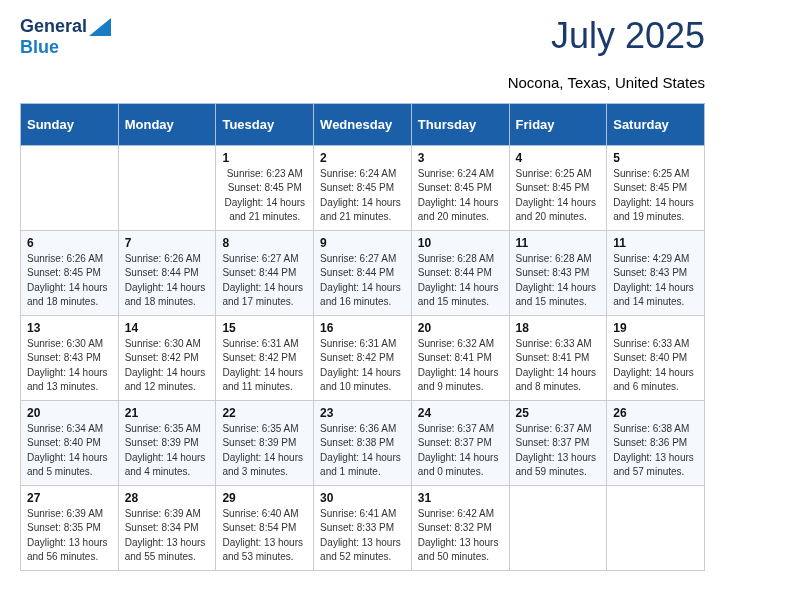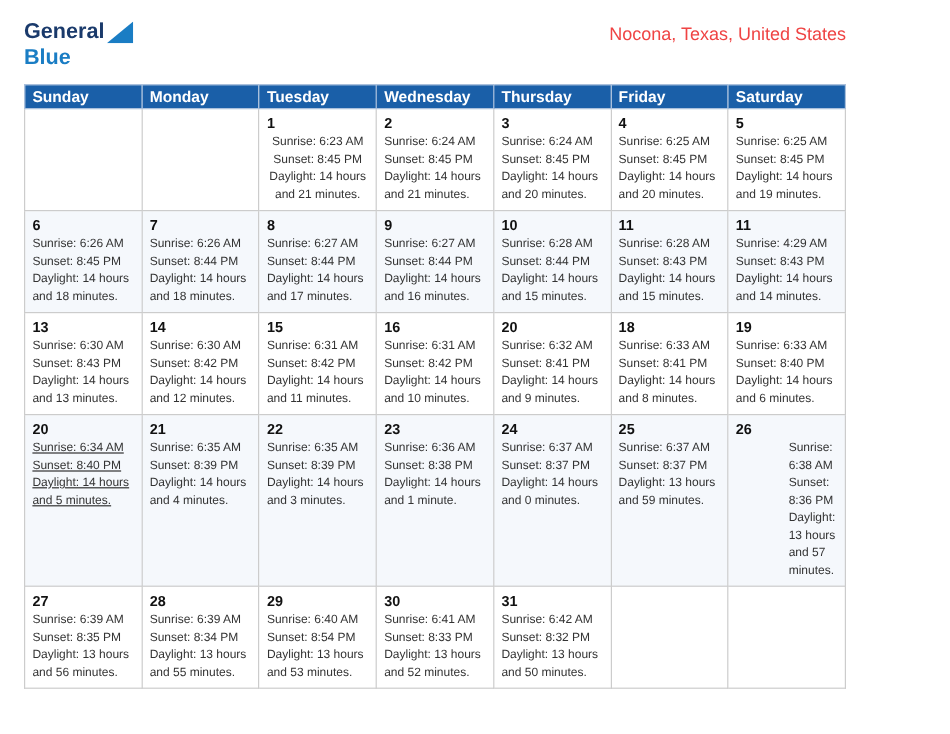--- a/index.html
+++ b/index.html
@@ -50,34 +50,34 @@
       text-align: right;
     }
     .month-title {
       font-size: 36px;
       color: #1a3a6b;
       font-weight: normal;
       line-height: 1.1;
     }
     .location-title {
       font-size: 15px;
-      color: #ef4444;
-      margin-top: 4px;
+      color: #000000;
+      margin-top: 18px;
     }
     .calendar {
       width: 100%;
       border-collapse: collapse;
       border: 1px solid #ccc;
     }
     .calendar th {
       background: #1a5fa8;
       color: #fff;
       font-size: 13px;
       font-weight: bold;
-      padding: 2px 6px;
+      padding: 13px 6px;
       text-align: left;
       border: 1px solid #aac0dc;
     }
     .calendar td {
       vertical-align: top;
       padding: 5px 6px;
       border: 1px solid #ccc;
       font-size: 10.5px;
       color: #222;
       width: calc(100% / 7);
@@ -113,20 +113,21 @@
 
         <svg class="logo-icon" viewBox="0 0 22 18">
           <polygon points="0,18 22,0 22,18" fill="#1a7dc4"></polygon>
         </svg>
       </div>
       <div>
         <span class="logo-blue">Blue</span>
       </div>
     </div>
     <div class="title-block">
+      <div class="month-title">July 2025</div>
       <div class="location-title">Nocona, Texas, United States</div>
     </div>
   </div>
 
   <table class="calendar">
     <thead>
       <tr>
       <th>Sunday</th>
           <th>Monday</th>
           <th>Tuesday</th>
@@ -274,21 +275,21 @@
             <div class="day-num">19</div>
             <div class="day-detail" style="white-space: pre-line;">Sunrise: 6:33 AM
 Sunset: 8:40 PM
 Daylight: 14 hours
 and 6 minutes.</div>
           </td>
         </tr>
         <tr>
           <td>
             <div class="day-num">20</div>
-            <div class="day-detail" style="white-space: pre-line; text-decoration: underline;">Sunrise: 6:34 AM
+            <div class="day-detail" style="white-space: pre-line;">Sunrise: 6:34 AM
 Sunset: 8:40 PM
 Daylight: 14 hours
 and 5 minutes.</div>
           </td>
           <td>
             <div class="day-num">21</div>
             <div class="day-detail" style="white-space: pre-line;">Sunrise: 6:35 AM
 Sunset: 8:39 PM
 Daylight: 14 hours
 and 4 minutes.</div>
@@ -316,21 +317,21 @@
           </td>
           <td>
             <div class="day-num">25</div>
             <div class="day-detail" style="white-space: pre-line;">Sunrise: 6:37 AM
 Sunset: 8:37 PM
 Daylight: 13 hours
 and 59 minutes.</div>
           </td>
           <td>
             <div class="day-num">26</div>
-            <div class="day-detail" style="white-space: pre-line; margin-left: 44px;">Sunrise: 6:38 AM
+            <div class="day-detail" style="white-space: pre-line;">Sunrise: 6:38 AM
 Sunset: 8:36 PM
 Daylight: 13 hours
 and 57 minutes.</div>
           </td>
         </tr>
         <tr>
           <td>
             <div class="day-num">27</div>
             <div class="day-detail" style="white-space: pre-line;">Sunrise: 6:39 AM
 Sunset: 8:35 PM

